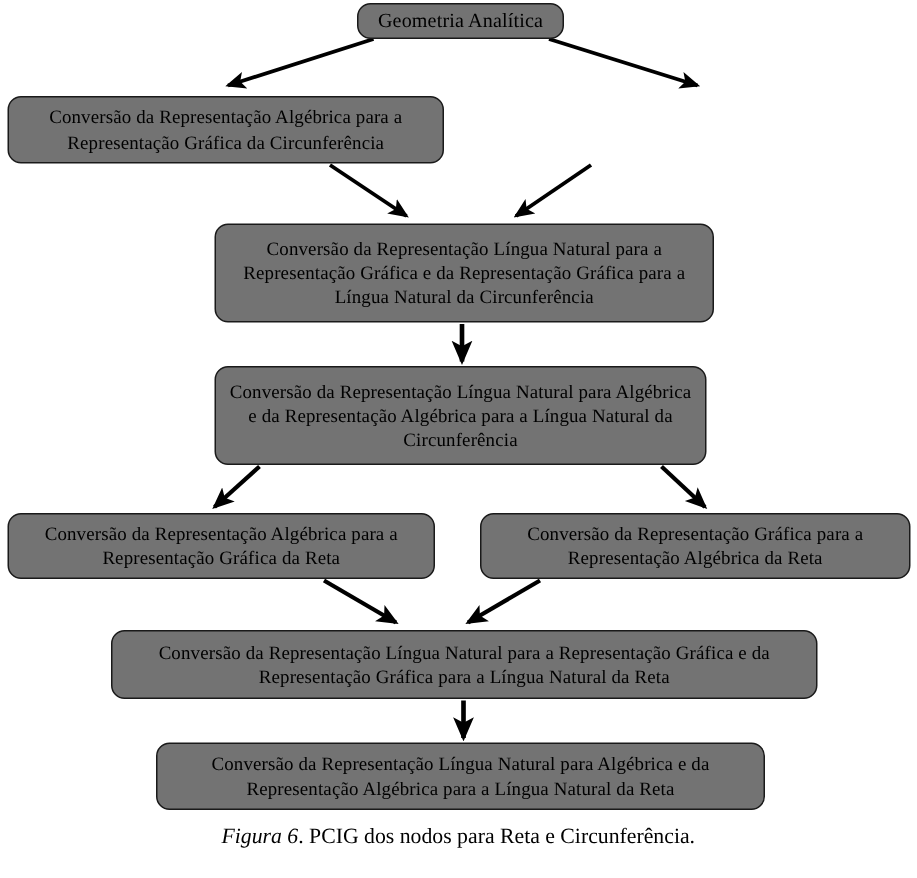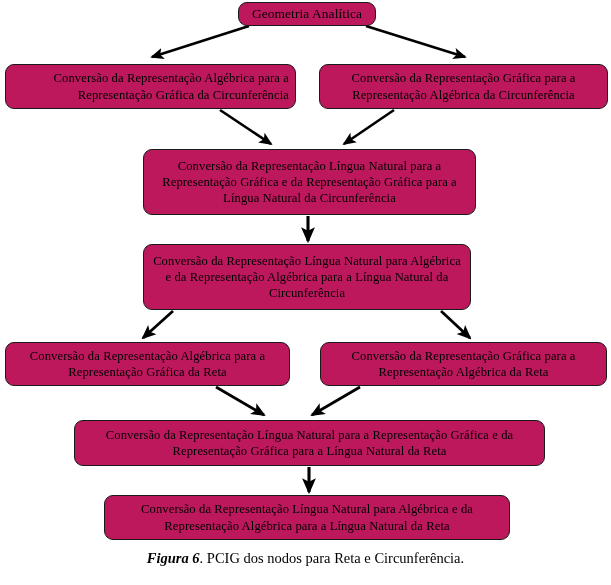--- a/index.html
+++ b/index.html
@@ -27,21 +27,21 @@
     left: 0;
     top: 0;
     width: 611px;
     height: 585px;
   }
   .node-box {
     position: absolute;
     box-sizing: border-box;
     border: 1.3px solid #1a1a1a;
     border-radius: 9px;
-    background: #be185d;
+    background: #737373;
     display: flex;
     align-items: center;
     justify-content: center;
     text-align: center;
     line-height: 1.28;
     font-size: 12.6px;
     letter-spacing: 0.1px;
     padding: 1px 6px;
     z-index: 2;
   }
@@ -53,21 +53,20 @@
     position: absolute;
     left: 0;
     top: 550px;
     width: 611px;
     text-align: center;
     font-size: 14.5px;
     z-index: 3;
   }
   .caption .fig-label {
     font-style: italic;
-    font-weight: bold;
   }
 </style>
 </head>
 <body>
 
 <div id="diagram-root">
 
   <svg class="flow" viewBox="0 0 611 585" xmlns="http://www.w3.org/2000/svg">
     <defs>
       <marker id="arrowhead" viewBox="0 0 10 10" refX="8.6" refY="5" markerWidth="5.2" markerHeight="5.2" orient="auto-start-reverse">
@@ -93,27 +92,24 @@
 
     <line x1="360" y1="387" x2="312" y2="415" stroke="#000000" stroke-width="2.8" marker-end="url(#arrowhead)"></line>
 
     <line x1="309" y1="467" x2="309" y2="492" stroke="#000000" stroke-width="3.1" marker-end="url(#arrowhead)"></line>
   </svg>
 
   <div class="node-box" style="left:238px; top:2px; width:138px; height:24px; font-size:13.4px;">
     <span>Geometria Analítica</span>
   </div>
 
-  <div class="node-box" style="left:5px; top:64px; width:291px; height:45px;text-align:right;">
+  <div class="node-box" style="left:5px; top:64px; width:291px; height:45px;">
     <span>Conversão da Representação Algébrica para a Representação Gráfica da Circunferência</span>
   </div>
 
-  <div class="node-box" style="left:319px; top:64px; width:289px; height:45px;">
-    <span>Conversão da Representação Gráfica para a Representação Algébrica da Circunferência</span>
-  </div>
 
   <div class="node-box" style="left:143px; top:149px; width:333px; height:66px;">
     <span>Conversão da Representação Língua Natural para a Representação Gráfica e da Representação Gráfica para a Língua Natural da Circunferência</span>
   </div>
 
   <div class="node-box" style="left:143px; top:244px; width:328px; height:66px;">
     <span>Conversão da Representação Língua Natural para Algébrica e da Representação Algébrica para a Língua Natural da Circunferência</span>
   </div>
 
   <div class="node-box" style="left:5px; top:342px; width:285px; height:44px;">

